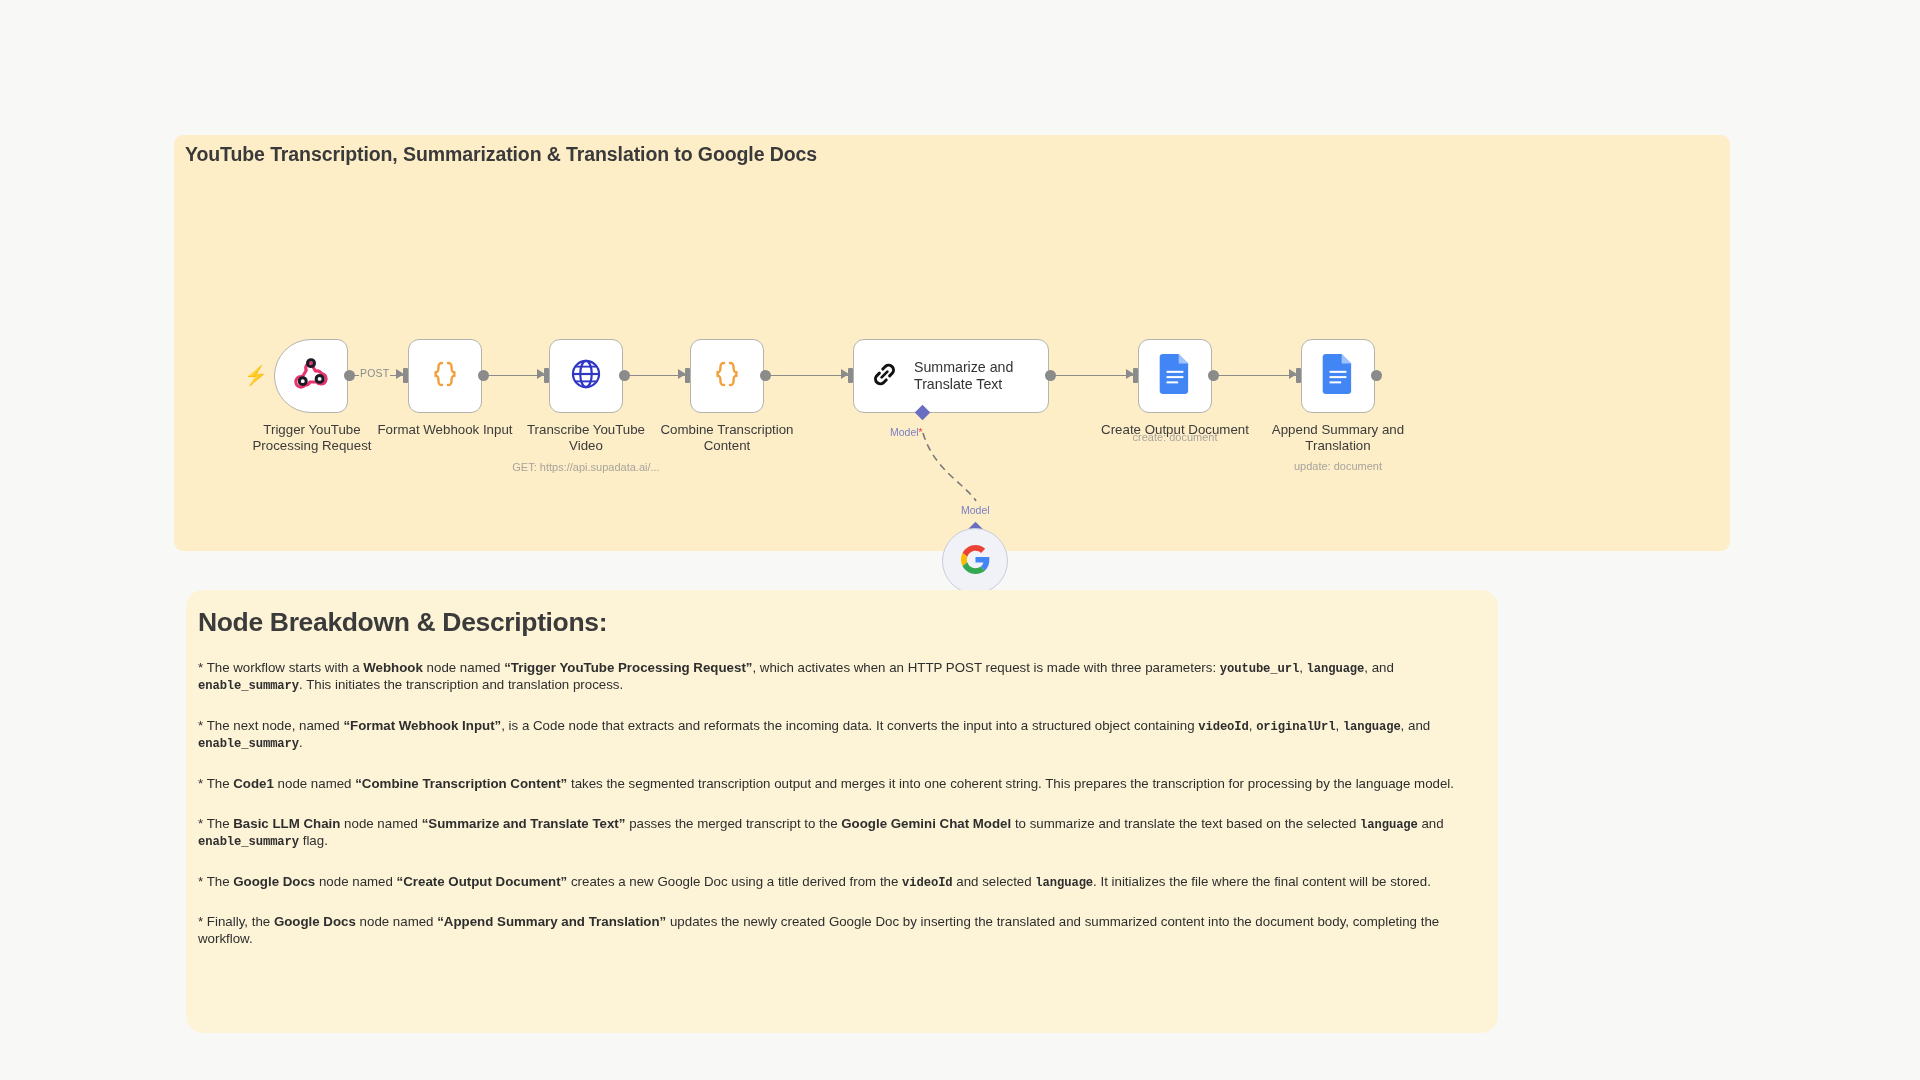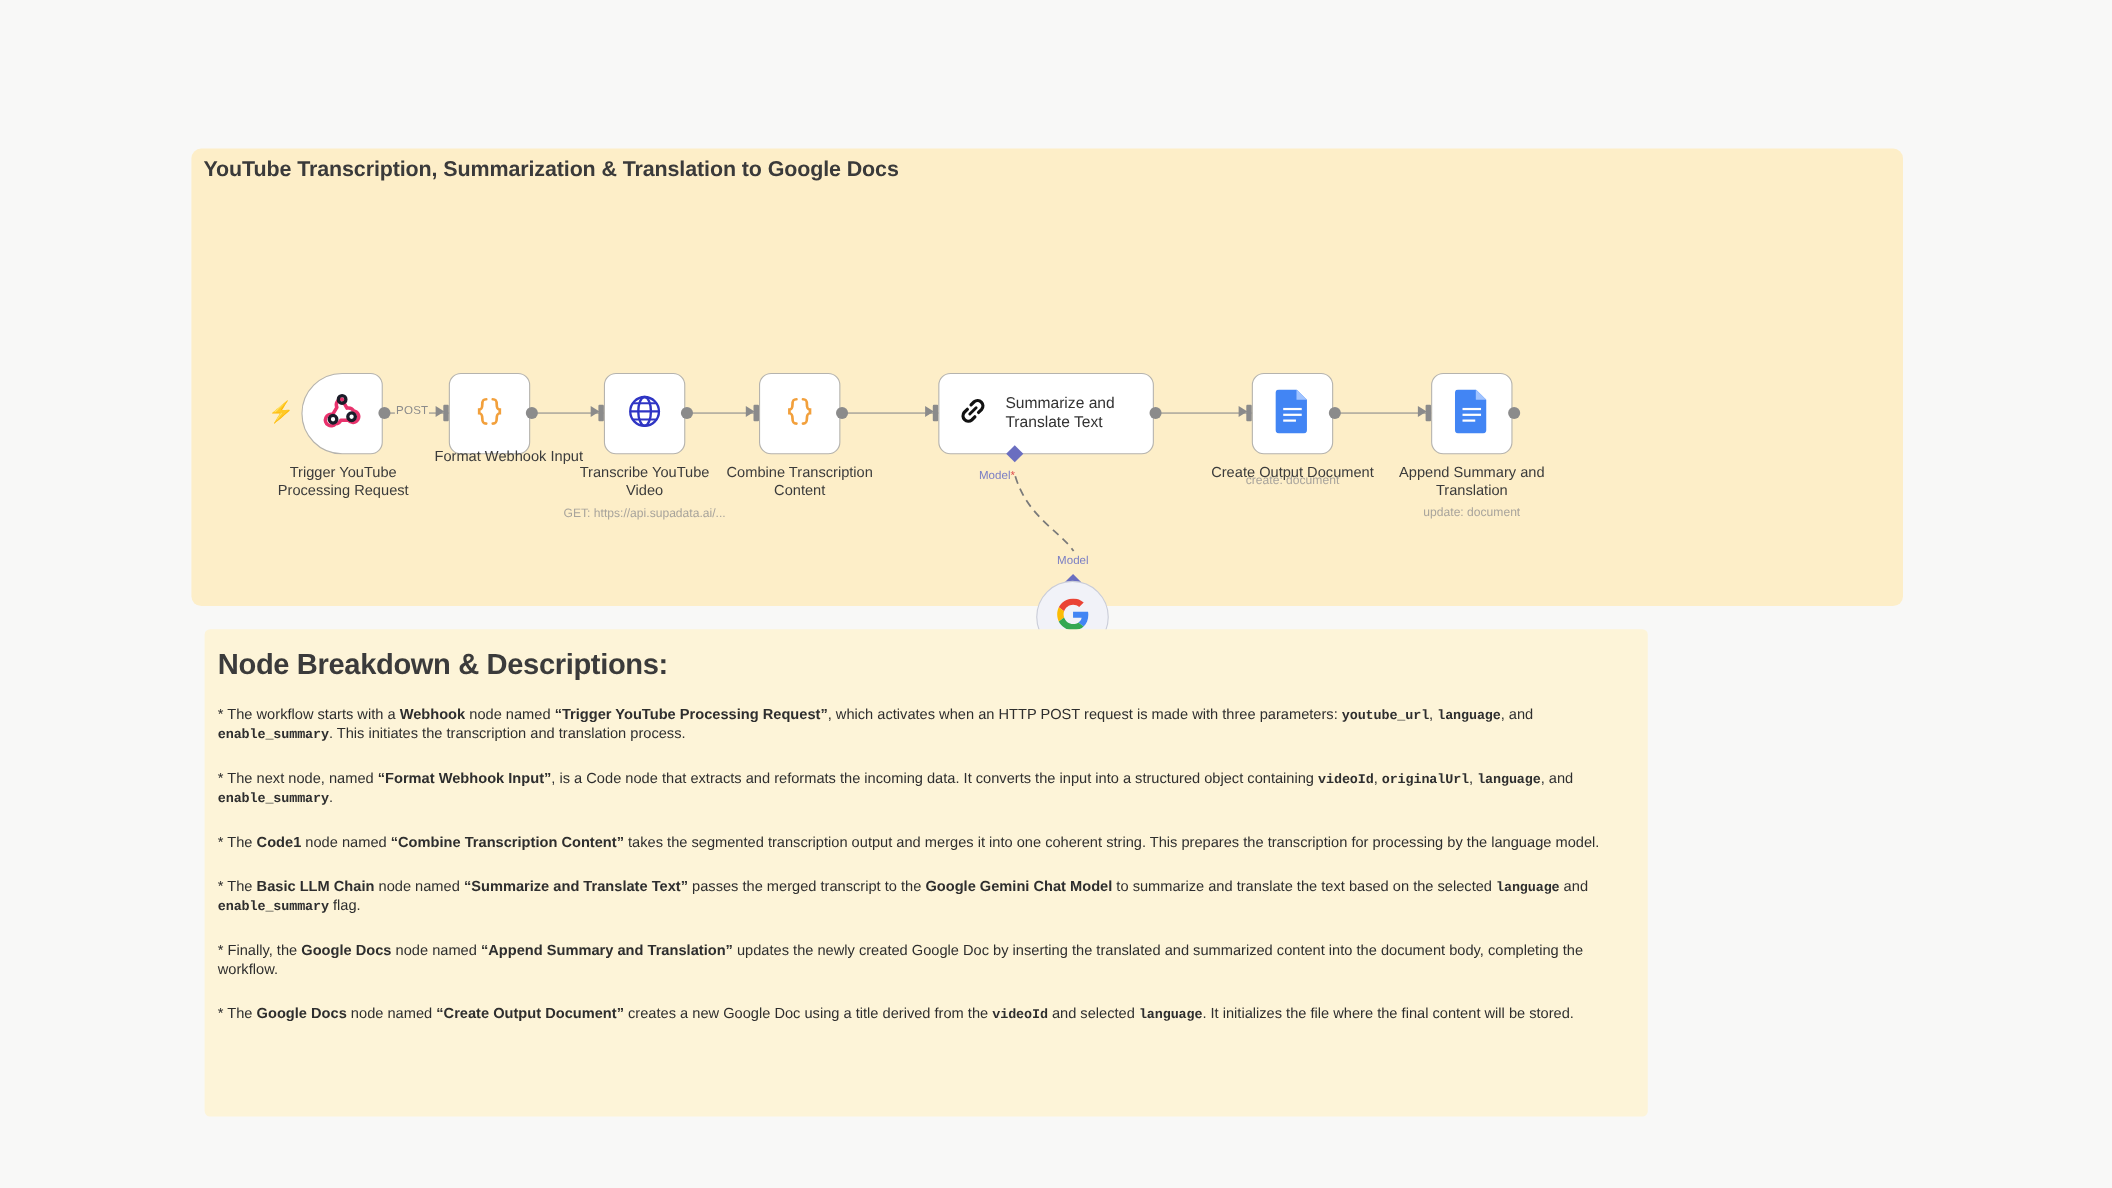--- a/index.html
+++ b/index.html
@@ -147,24 +147,24 @@
     position: absolute;
     font-size: 10.5px;
     color: #7b7fc4;
     white-space: nowrap;
   }
   .sub-label .req { color: #e04b4b; }
 
   
   .desc-panel {
     position: absolute;
-    left: 186px; top: 529px;
+    left: 186px; top: 547px;
     width: 1312px; height: 443px;
     background: #fdf4d8;
-    border-radius: 5px;
+    border-radius: 17px;
   }
   .desc-title {
     position: absolute;
     left: 12px; top: 17px;
     font-size: 26.5px;
     font-weight: bold;
     color: #3b3b3b;
     letter-spacing: -0.35px;
   }
   .desc-body {
@@ -225,21 +225,21 @@
       <div class="node-wrap">
         <div class="node-box" style="left:234px; top:204px;">
           <span>
             <svg width="34" height="34" viewBox="0 0 40 40">
               <path d="M16.5 7c-4 0-4.2 2.2-4.2 5.4 0 3.6-.4 5.2-3.3 5.6v4c2.9.4 3.3 2 3.3 5.6 0 3.2.2 5.4 4.2 5.4" fill="none" stroke="#f2a03c" stroke-width="2.9" stroke-linecap="round"></path>
               <path d="M23.5 7c4 0 4.2 2.2 4.2 5.4 0 3.6.4 5.2 3.3 5.6v4c-2.9.4-3.3 2-3.3 5.6 0 3.2-.2 5.4-4.2 5.4" fill="none" stroke="#f2a03c" stroke-width="2.9" stroke-linecap="round"></path>
             </svg>
           </span>
         </div>
         <div class="dot" style="left:304px; top:235px;"></div>
-        <div class="node-caption" style="left:186px; top:272px; width:170px;text-align:right;">Format Webhook Input</div>
+        <div class="node-caption" style="left:186px; top:287px; width:170px;">Format Webhook Input</div>
       </div>
 
       <div class="conn" style="left:313px; top:239.5px; width:62px;"></div>
       <div class="arrow-head" style="left:363px; top:234px;"></div>
       <div class="in-port" style="left:370px; top:233px;"></div>
 
       <div class="node-wrap">
         <div class="node-box" style="left:375px; top:204px;">
           <span>
             <svg width="36" height="36" viewBox="0 0 40 40">
@@ -365,18 +365,18 @@
     </div>
   </div>
 
   <div class="desc-panel">
     <div class="desc-title">Node Breakdown &amp; Descriptions:</div>
     <div class="desc-body">
       <p class="desc-p">* The workflow starts with a <b>Webhook</b> node named <b>“Trigger YouTube Processing Request”</b>, which activates when an HTTP POST request is made with three parameters: <code>youtube_url</code>, <code>language</code>, and <code>enable_summary</code>. This initiates the transcription and translation process.</p>
       <p class="desc-p">* The next node, named <b>“Format Webhook Input”</b>, is a Code node that extracts and reformats the incoming data. It converts the input into a structured object containing <code>videoId</code>, <code>originalUrl</code>, <code>language</code>, and <code>enable_summary</code>.</p>
       <p class="desc-p">* The <b>Code1</b> node named <b>“Combine Transcription Content”</b> takes the segmented transcription output and merges it into one coherent string. This prepares the transcription for processing by the language model.</p>
       <p class="desc-p">* The <b>Basic LLM Chain</b> node named <b>“Summarize and Translate Text”</b> passes the merged transcript to the <b>Google Gemini Chat Model</b> to summarize and translate the text based on the selected <code>language</code> and <code>enable_summary</code> flag.</p>
+      <p class="desc-p">* The <b>Google Docs</b> node named <b>“Create Output Document”</b> creates a new Google Doc using a title derived from the <code>videoId</code> and selected <code>language</code>. It initializes the file where the final content will be stored.</p>
       <p class="desc-p">* Finally, the <b>Google Docs</b> node named <b>“Append Summary and Translation”</b> updates the newly created Google Doc by inserting the translated and summarized content into the document body, completing the workflow.</p>
-      <p class="desc-p">* The <b>Google Docs</b> node named <b>“Create Output Document”</b> creates a new Google Doc using a title derived from the <code>videoId</code> and selected <code>language</code>. It initializes the file where the final content will be stored.</p>
     </div>
   </div>
 
 </div>
 
 </body></html>

